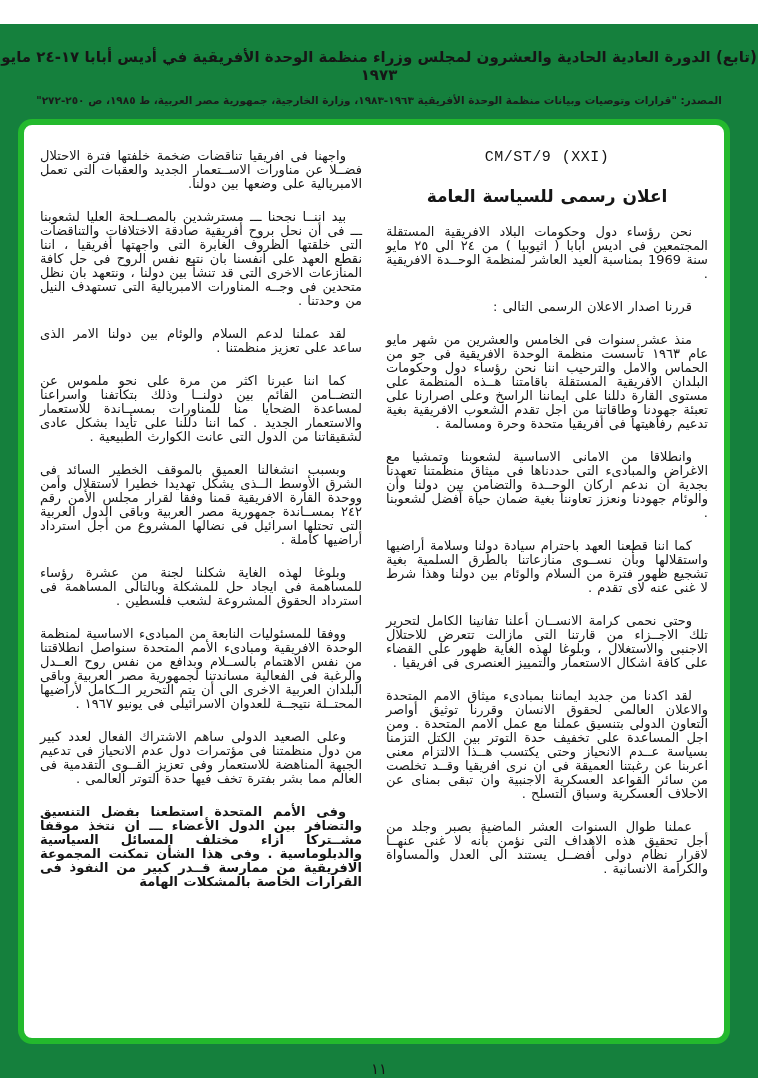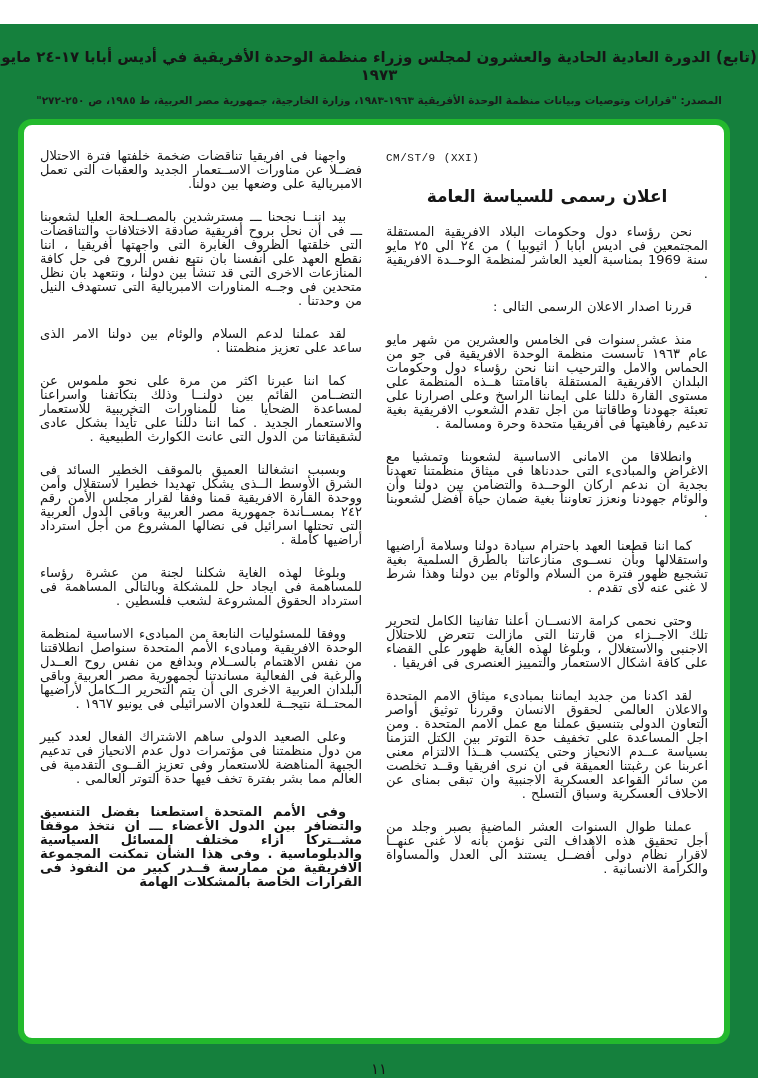--- a/index.html
+++ b/index.html
@@ -52,23 +52,23 @@
     font-size:13px;
     line-height:14px;
     word-spacing:1px;
   }
   .col p{
     margin:0 0 19px 0;
     text-indent:16px;
   }
   .doc-ref{
     direction:ltr;
-    text-align:left;
+    text-align:center;
     font-family:"Liberation Mono","DejaVu Sans Mono",monospace;
-    font-size:11px;
+    font-size:15px;
     letter-spacing:0.5px;
     margin:2px 0 24px 0;
     color:#121212;
   }
   .doc-title{
     text-align:center;
     font-size:17px;
     font-weight:bold;
     margin:0 0 22px 0;
   }
@@ -107,21 +107,21 @@
         <p>كما اننا قطعنا العهد باحترام سيادة دولنا وسلامة أراضيها واستقلالها وبأن نســوى منازعاتنا بالطرق السلمية بغية تشجيع ظهور فترة من السلام والوئام بين دولنا وهذا شرط لا غنى عنه لاى تقدم .</p>
         <p>وحتى نحمى كرامة الانســان أعلنا تفانينا الكامل لتحرير تلك الاجــزاء من قارتنا التى مازالت تتعرض للاحتلال الاجنبى والاستغلال ، وبلوغا لهذه الغاية ظهور على القضاء على كافة اشكال الاستعمار والتمييز العنصرى فى افريقيا .</p>
         <p>لقد اكدنا من جديد ايماننا بمبادىء ميثاق الامم المتحدة والاعلان العالمى لحقوق الانسان وقررنا توثيق أواصر التعاون الدولى بتنسيق عملنا مع عمل الامم المتحدة . ومن اجل المساعدة على تخفيف حدة التوتر بين الكتل التزمنا بسياسة عــدم الانحياز وحتى يكتسب هــذا الالتزام معنى اعربنا عن رغبتنا العميقة فى ان نرى افريقيا وقــد تخلصت من سائر القواعد العسكرية الاجنبية وان تبقى بمناى عن الاحلاف العسكرية وسباق التسلح .</p>
         <p>عملنا طوال السنوات العشر الماضية بصبر وجلد من أجل تحقيق هذه الاهداف التى نؤمن بأنه لا غنى عنهــا لاقرار نظام دولى أفضــل يستند الى العدل والمساواة والكرامة الانسانية .</p>
       </div>
 
       <div class="col">
         <p>واجهنا فى افريقيا تناقضات ضخمة خلفتها فترة الاحتلال فضــلا عن مناورات الاســتعمار الجديد والعقبات التى تعمل الامبريالية على وضعها بين دولنا.</p>
         <p>بيد اننــا نجحنا ـــ مسترشدين بالمصــلحة العليا لشعوبنا ـــ فى أن نحل بروح أفريقية صادقة الاختلافات والتناقضات التى خلقتها الظروف الغابرة التى واجهتها أفريقيا ، اننا نقطع العهد على انفسنا بان نتبع نفس الروح فى حل كافة المنازعات الاخرى التى قد تنشأ بين دولنا ، ونتعهد بان نظل متحدين فى وجــه المناورات الامبريالية التى تستهدف النيل من وحدتنا .</p>
         <p>لقد عملنا لدعم السلام والوئام بين دولنا الامر الذى ساعد على تعزيز منظمتنا .</p>
-        <p>كما اننا عبرنا اكثر من مرة على نحو ملموس عن التضــامن القائم بين دولنــا وذلك بتكاتفنا واسراعنا لمساعدة الضحايا منا للمناورات التخريبية للاستعمار والاستعمار الجديد . كما اننا دللنا على تأيدا بشكل عادى لشقيقاتنا من الدول التى عانت الكوارث الطبيعية .</p>
+        <p>كما اننا عبرنا اكثر من مرة على نحو ملموس عن التضــامن القائم بين دولنــا وذلك بتكاتفنا واسراعنا لمساعدة الضحايا منا للمناورات بمســاندة للاستعمار والاستعمار الجديد . كما اننا دللنا على تأيدا بشكل عادى لشقيقاتنا من الدول التى عانت الكوارث الطبيعية .</p>
         <p>وبسبب انشغالنا العميق بالموقف الخطير السائد فى الشرق الأوسط الــذى يشكل تهديدا خطيرا لاستقلال وأمن ووحدة القارة الافريقية قمنا وفقا لقرار مجلس الأمن رقم ٢٤٢ بمســاندة جمهورية مصر العربية وباقى الدول العربية التى تحتلها اسرائيل فى نضالها المشروع من أجل استرداد أراضيها كاملة .</p>
         <p>وبلوغا لهذه الغاية شكلنا لجنة من عشرة رؤساء للمساهمة فى ايجاد حل للمشكلة وبالتالى المساهمة فى استرداد الحقوق المشروعة لشعب فلسطين .</p>
         <p>ووفقا للمسئوليات النابعة من المبادىء الاساسية لمنظمة الوحدة الافريقية ومبادىء الأمم المتحدة سنواصل انطلاقتنا من نفس الاهتمام بالســلام وبدافع من نفس روح العــدل والرغبة فى الفعالية مساندتنا لجمهورية مصر العربية وباقى البلدان العربية الاخرى الى أن يتم التحرير الــكامل لأراضيها المحتــلة نتيجــة للعدوان الاسرائيلى فى يونيو ١٩٦٧ .</p>
         <p>وعلى الصعيد الدولى ساهم الاشتراك الفعال لعدد كبير من دول منظمتنا فى مؤتمرات دول عدم الانحياز فى تدعيم الجبهة المناهضة للاستعمار وفى تعزيز القــوى التقدمية فى العالم مما بشر بفترة تخف فيها حدة التوتر العالمى .</p>
         <p class="emph">وفى الأمم المتحدة استطعنا بفضل التنسيق والتضافر بين الدول الأعضاء ـــ ان نتخذ موقفا مشــتركا ازاء مختلف المسائل السياسية والدبلوماسية . وفى هذا الشأن تمكنت المجموعة الافريقية من ممارسة قــدر كبير من النفوذ فى القرارات الخاصة بالمشكلات الهامة</p>
       </div>
 
     </div>
   </div>
 

